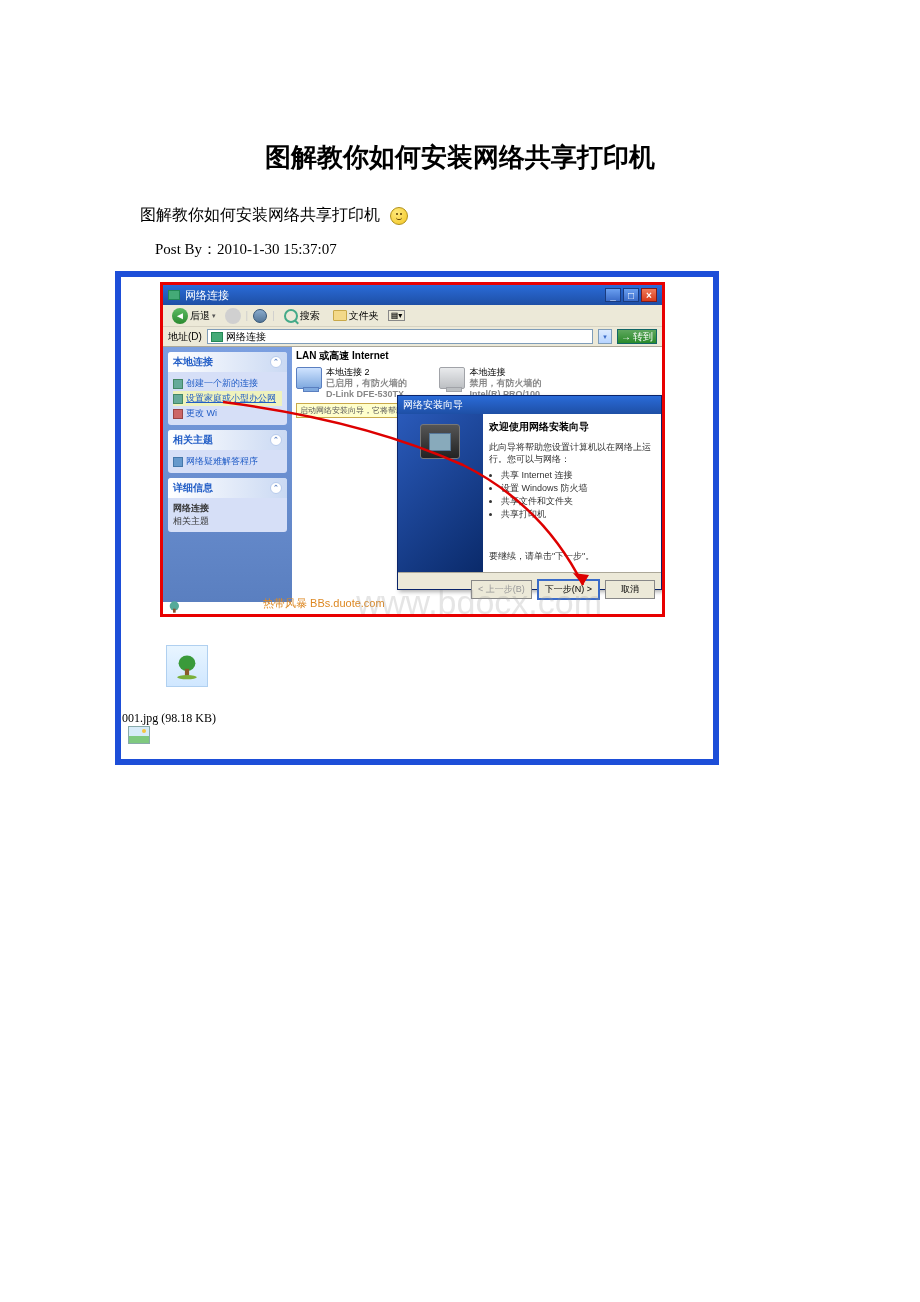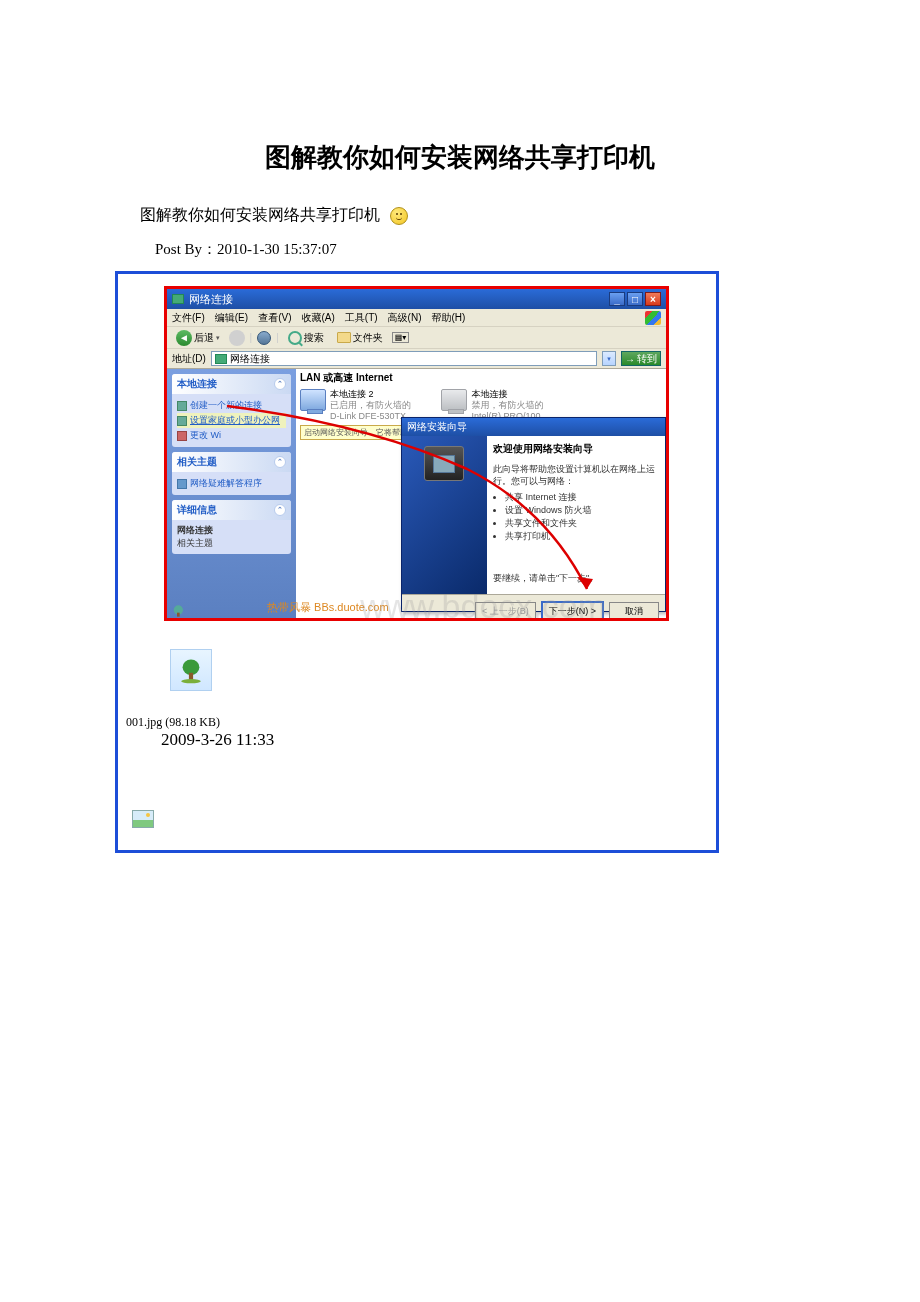--- a/index.html
+++ b/index.html
@@ -54,22 +54,22 @@
     }
     .post-by {
       padding-left: 155px;
       font-size: 15px;
       margin-bottom: 12px;
       font-family: "Times New Roman", serif;
     }
     .outer-box {
       width: 604px;
       margin-left: 115px;
-      border: 3px solid #1d4ed8;
-      padding: 8px;
+      border: 6px solid #1d4ed8;
+      padding: 1px;
     }
     .screenshot {
       border: 3px solid #e80000;
       margin: 4px 38px 4px 38px;
       width: 505px;
       height: 335px;
       background: #fff;
       position: relative;
       overflow: hidden;
       font-family: Tahoma, "Microsoft YaHei", sans-serif;
@@ -213,21 +213,21 @@
       font-weight: bold;
       padding: 2px 4px;
       color: #000;
     }
     .conn-row { display: flex; gap: 28px; padding: 2px 4px;}
     .conn-item { display: flex; gap: 4px; font-size: 9px; align-items:flex-start;}
     .conn-ic {width:26px;height:22px;background:linear-gradient(#cfe3ff,#7fa9df);border:1px solid #5a7fc0;border-radius:2px;position:relative;}
     .conn-ic::after{content:"";position:absolute;bottom:-4px;left:6px;width:14px;height:3px;background:#7fa9df;border:1px solid #5a7fc0;}
     .conn-txt {line-height:1.2;}
     .conn-txt .t{color:#000;}
-    .conn-txt .s{color:#888;}
+    .conn-txt .s{color:#888;font-weight:bold;}
     .red-arrow-container {
       position: absolute;
       left: 0; top: 0; width: 100%; height: 100%;
       pointer-events: none;
     }
     
     .wiz {
       position: absolute;
       left: 105px; top: 48px;
       width: 265px; height: 195px;
@@ -332,32 +332,20 @@
         <span class="xp-net-icon"></span>
         <span>网络连接</span>
       </div>
       <div class="xp-ctrl">
         <span>_</span>
         <span>□</span>
         <span class="red">×</span>
       </div>
     </div>
 
-    <div class="xp-menu">
-      <div class="xp-menu-left">
-        <span>文件(F)</span>
-        <span>编辑(E)</span>
-        <span>查看(V)</span>
-        <span>收藏(A)</span>
-        <span>工具(T)</span>
-        <span>高级(N)</span>
-        <span>帮助(H)</span>
-      </div>
-      <span class="xp-flag"></span>
-    </div>
 
     <div class="xp-toolbar">
       <div class="tb-btn">
         <span class="circ-green">◄</span>
         <span>后退</span>
         <span style="font-size:7px;color:#555;"> ▾</span>
       </div>
       <span class="circ-gray"></span>
       <span style="color:#ccc;">|</span>
       <span class="circ-up"></span>
@@ -493,16 +481,15 @@
 
   <div class="tree-badge">
     <svg viewBox="0 0 40 40">
       <ellipse cx="20" cy="16" rx="12" ry="11" fill="#3a9a3a"></ellipse>
       <rect x="17" y="24" width="6" height="10" fill="#8a5a2a"></rect>
       <ellipse cx="20" cy="36" rx="14" ry="3" fill="#7aaf3a"></ellipse>
     </svg>
   </div>
 
   <div class="file-name">001.jpg (98.18 KB)</div>
-  <div class="file-date">2009-3-26 11:33</div>
 
   <div class="pic-placeholder"></div>
 </div>
 
 </body></html>

